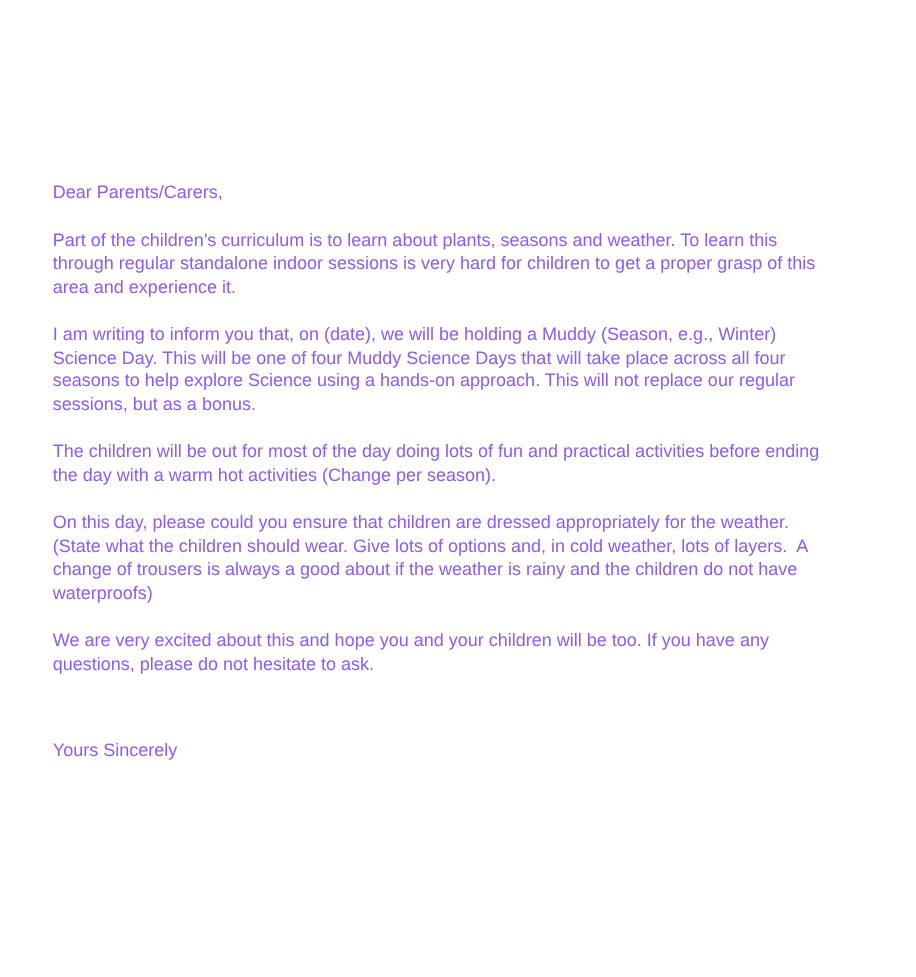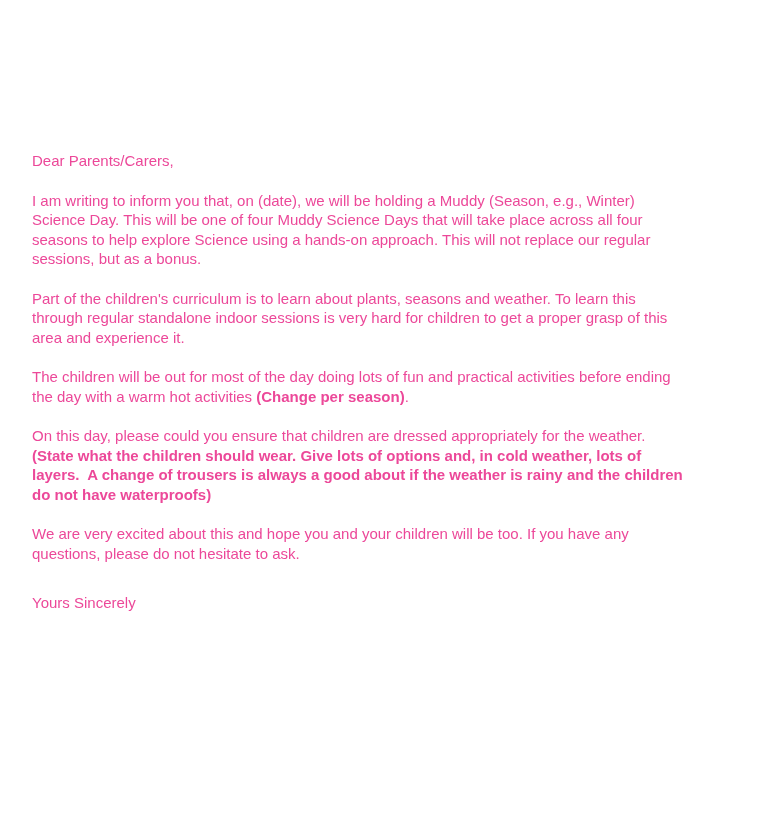--- a/index.html
+++ b/index.html
@@ -6,48 +6,48 @@
     margin: 0;
     padding: 0;
     background: #ffffff;
   }
   .page {
     position: relative;
     width: 763px;
     height: 812px;
     background: #ffffff;
     box-sizing: border-box;
-    padding: 151px 75px 0 32px;
+    padding: 151px 75px 0 44px;
     font-family: "Liberation Sans", sans-serif;
     font-size: 15px;
     line-height: 19.5px;
-    color: #ec4899;
+    color: #8b5cf6;
     overflow: hidden;
   }
   .line, .para {
     margin: 0 0 20px 0;
     white-space: pre-wrap;
   }
   .para .seg.bold {
-    font-weight: 700;
+    font-weight: 400;
     text-align: center;
   }
   .closing {
-    margin-top: 30px;
+    margin-top: 53px;
     margin-bottom: 0;
   }
 </style>
 </head>
 <body>
 
 <div class="page">
   <p class="line salutation">Dear Parents/Carers,</p>
 
   <div id="letter-body">
+      <p class="para"><span class="seg">Part of the children's curriculum is to learn about plants, seasons and weather. To learn this through regular standalone indoor sessions is very hard for children to get a proper grasp of this area and experience it.</span></p>
       <p class="para"><span class="seg">I am writing to inform you that, on (date), we will be holding a Muddy (Season, e.g., Winter) Science Day. This will be one of four Muddy Science Days that will take place across all four seasons to help explore Science using a hands-on approach. This will not replace our regular sessions, but as a bonus.</span></p>
-      <p class="para"><span class="seg">Part of the children's curriculum is to learn about plants, seasons and weather. To learn this through regular standalone indoor sessions is very hard for children to get a proper grasp of this area and experience it.</span></p>
       <p class="para"><span class="seg">The children will be out for most of the day doing lots of fun and practical activities before ending the day with a warm hot activities </span><span class="seg bold">(Change per season)</span><span class="seg">.</span></p>
       <p class="para"><span class="seg">On this day, please could you ensure that children are dressed appropriately for the weather. </span><span class="seg bold">(State what the children should wear. Give lots of options and, in cold weather, lots of layers.  A change of trousers is always a good about if the weather is rainy and the children do not have waterproofs)</span></p>
       <p class="para"><span class="seg">We are very excited about this and hope you and your children will be too. If you have any questions, please do not hesitate to ask.</span></p>
     </div>
 
   <p class="line closing">Yours Sincerely</p>
 </div>
 
 </body></html>

